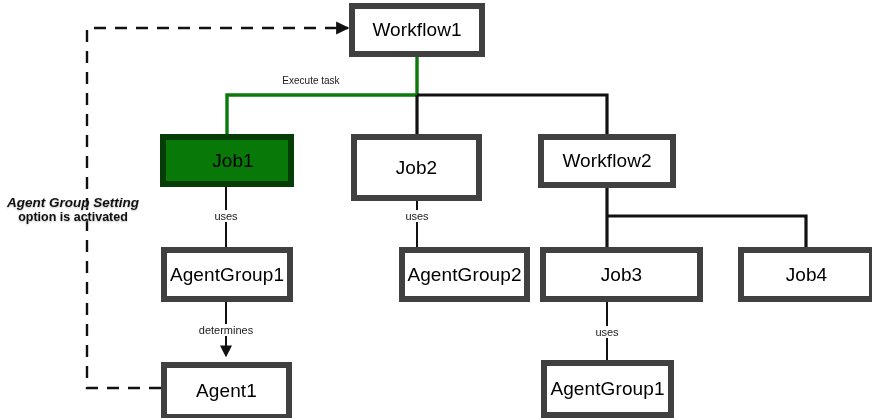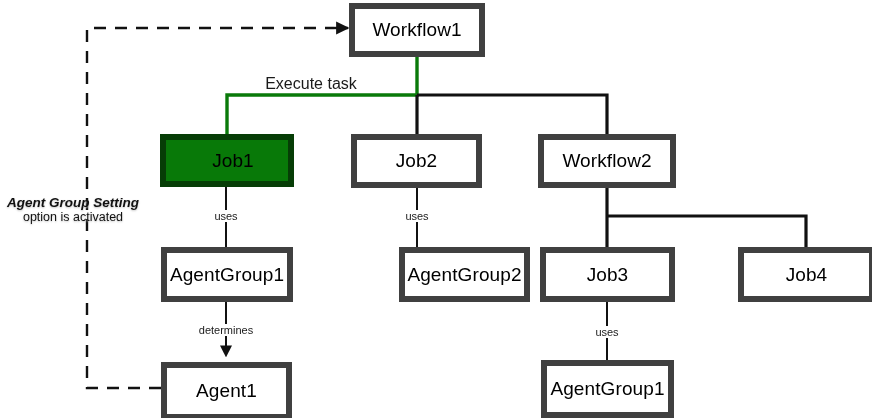--- a/index.html
+++ b/index.html
@@ -50,42 +50,42 @@
     font-size: 11px;
     font-family: "Liberation Sans", sans-serif;
     color: #1a1a1a;
     background: #ffffff;
     padding: 0 3px;
     white-space: nowrap;
     z-index: 6;
     transform: translateX(-50%);
   }
   .edge-label.big {
-    font-size: 16px;
+    font-size: 10px;
   }
   .annotation {
     position: absolute;
     z-index: 7;
     white-space: nowrap;
     text-align: center;
     line-height: 1.12;
   }
   .annotation .ann-title {
     display: block;
     font-size: 13.5px;
     font-weight: bold;
     color: #111111;
     font-family: "Liberation Sans", sans-serif;
     text-shadow: 0 1px 2px rgba(190,190,190,0.9);
     font-style: italic;
   }
   .annotation .ann-sub {
     display: block;
     font-size: 12.5px;
-    font-weight: normal;
+    font-weight: bold;
     color: #111111;
     font-family: "Liberation Sans", sans-serif;
     text-shadow: 0 1px 2px rgba(190,190,190,0.9);
   }
 </style>
 </head>
 <body>
 
 <div id="canvas">
 
@@ -137,37 +137,37 @@
   </svg>
 
   <div class="node" style="left:349px; top:3px; width:136px; height:54px;">
     <span>Workflow1</span>
   </div>
 
   <div class="node highlight" style="left:160px; top:134px; width:134px; height:53px;">
     <span>Job1</span>
   </div>
 
-  <div class="node" style="left:351px; top:134px; width:131px; height:54px;">
+  <div class="node" style="left:351px; top:134px; width:131px; height:67px;">
     <span>Job2</span>
   </div>
 
   <div class="node" style="left:538px; top:134px; width:138px; height:54px;">
     <span>Workflow2</span>
   </div>
 
   <div class="node" style="left:161px; top:247px; width:132px; height:55px;">
     <span>AgentGroup1</span>
   </div>
 
   <div class="node" style="left:351px; top:247px; width:131px; height:55px;margin-left:48px;">
     <span>AgentGroup2</span>
   </div>
 
-  <div class="node" style="left:540px; top:247px; width:135px; height:55px;">
+  <div class="node" style="left:540px; top:247px; width:163px; height:55px;">
     <span>Job3</span>
   </div>
 
   <div class="node" style="left:738px; top:247px; width:137px; height:55px;">
     <span>Job4</span>
   </div>
 
   <div class="node" style="left:161px; top:362px; width:131px; height:58px;">
     <span>Agent1</span>
   </div>

